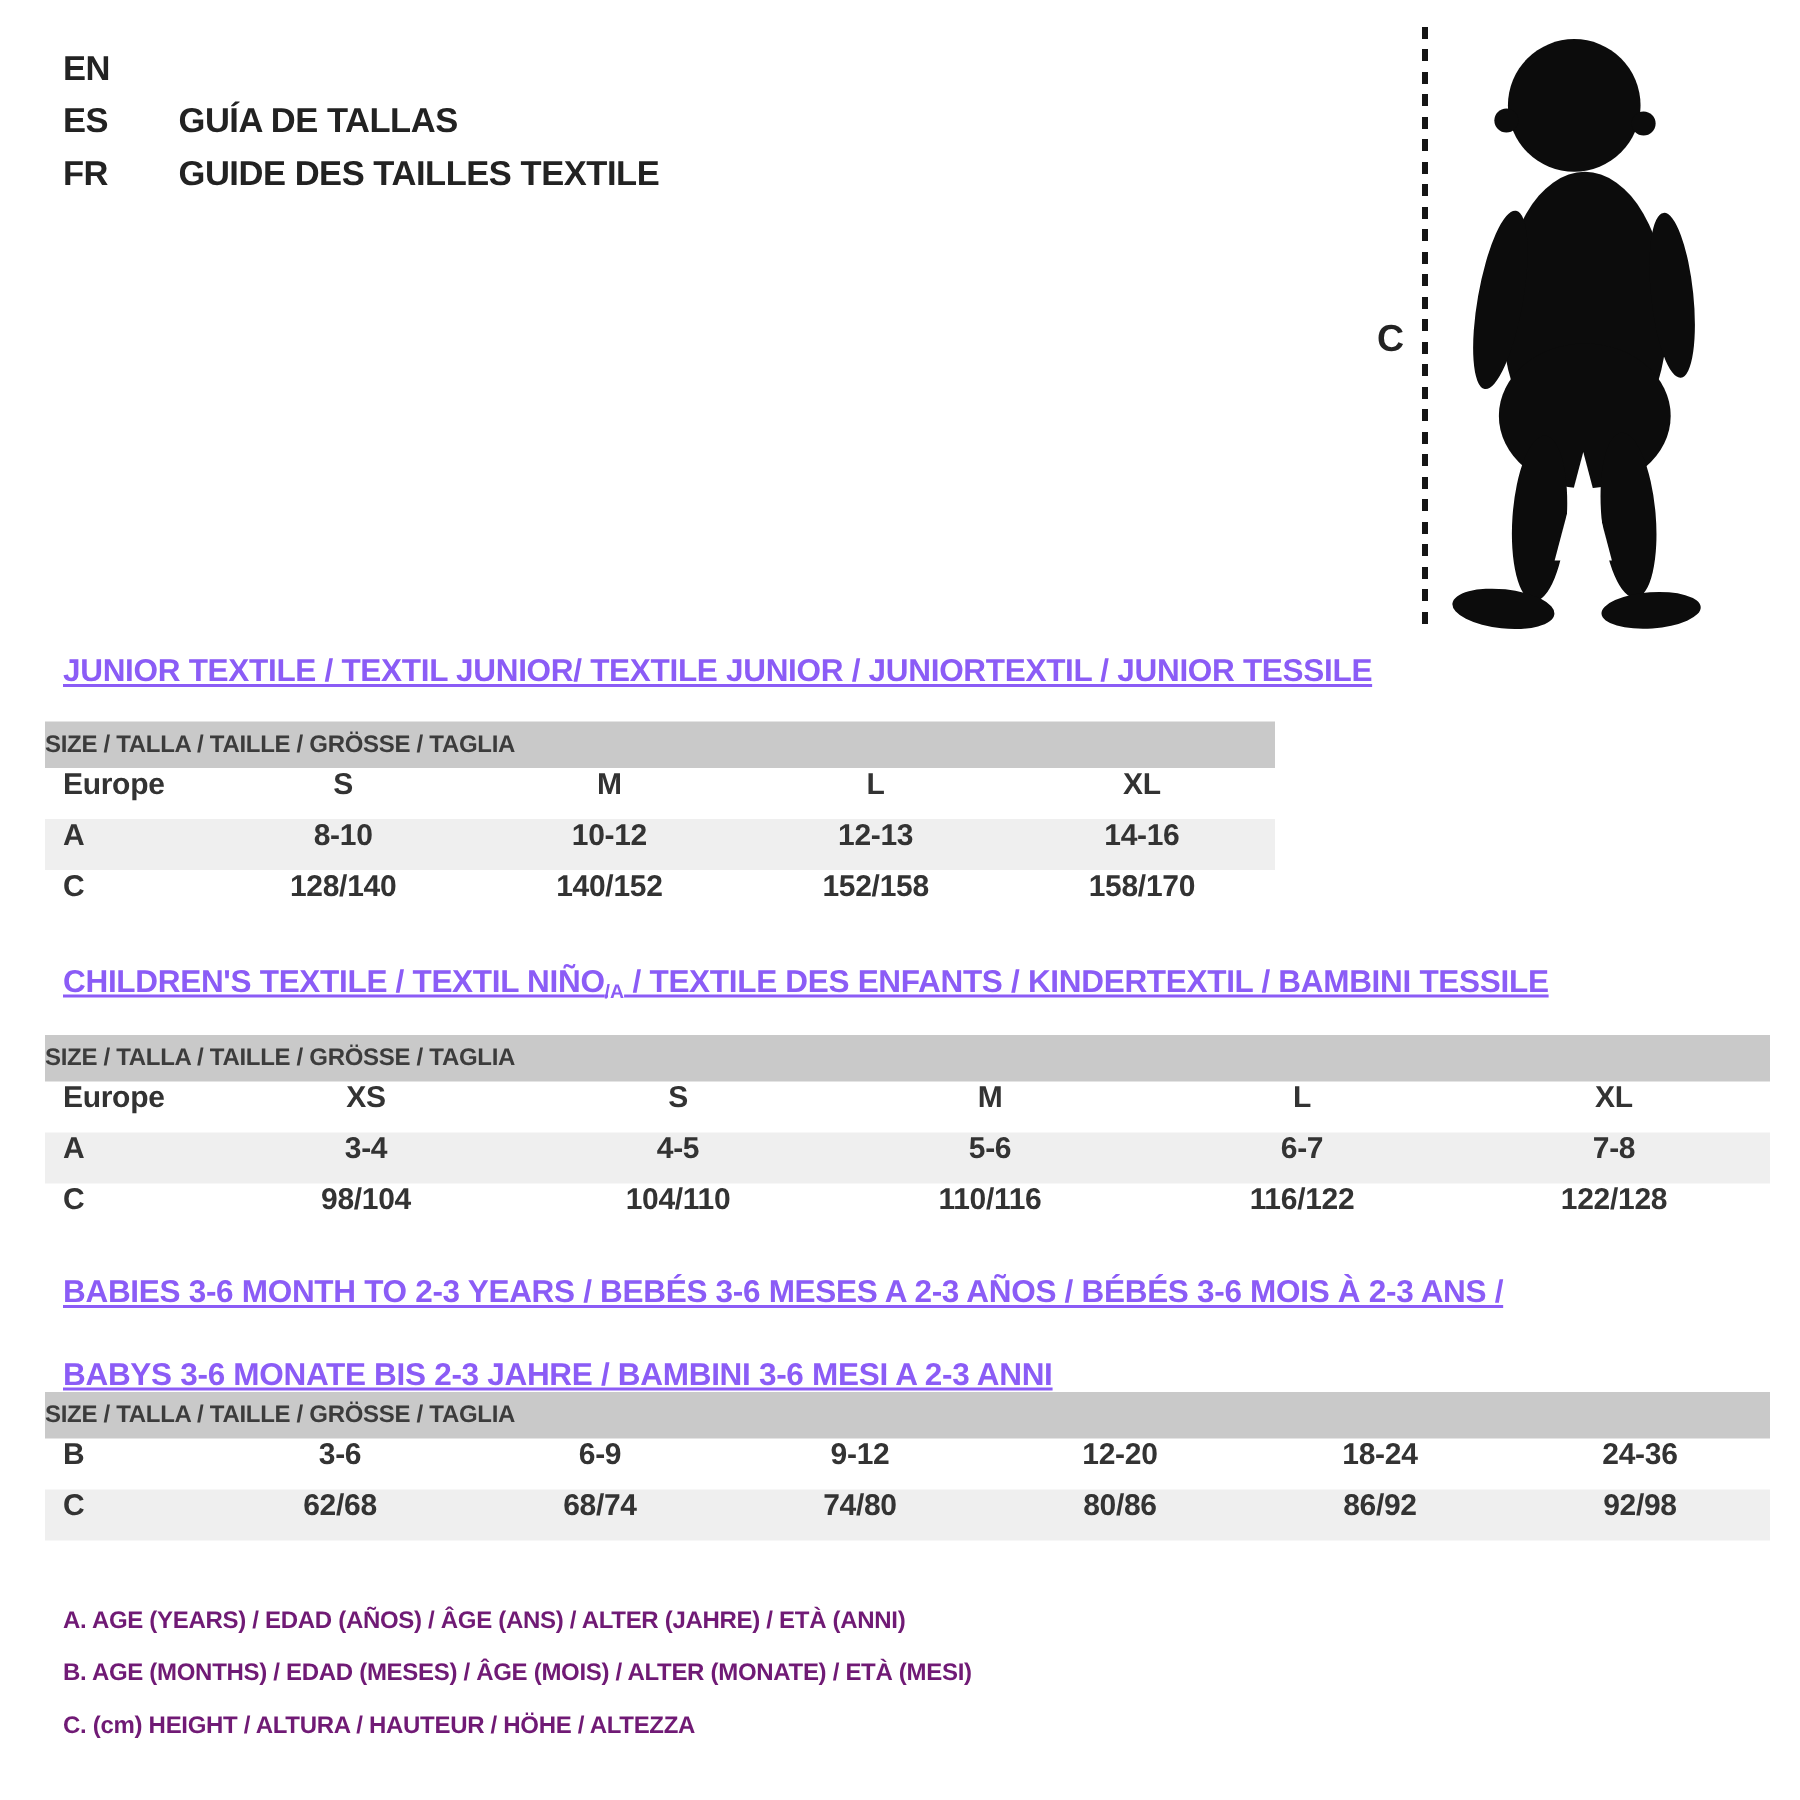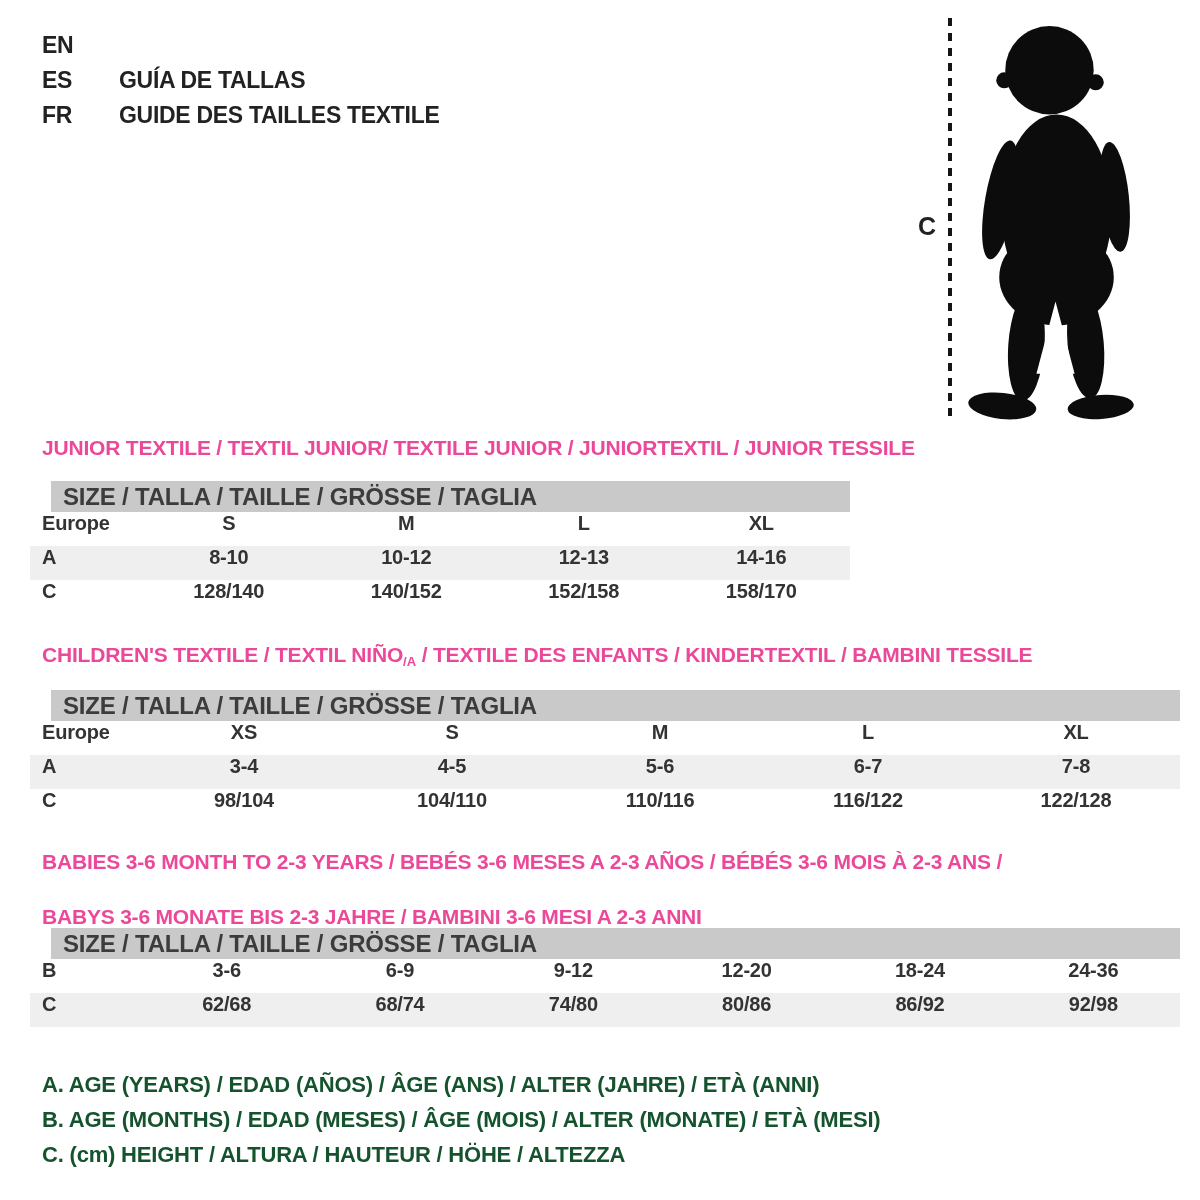--- a/index.html
+++ b/index.html
@@ -10,32 +10,32 @@
   }
   .abs{position:absolute;}
   
   .lang-row{display:flex;height:35px;align-items:flex-start;}
   .lang-code{width:77px;font-size:23px;letter-spacing:-0.3px;}
   .lang-title{font-size:23px;letter-spacing:-0.3px;white-space:nowrap;}
   
   .dashed-line{width:4px;background:repeating-linear-gradient(to bottom,#151515 0 8px,transparent 8px 15px);}
   .c-label{font-size:25px;}
   
-  .sec-title{font-size:21px;letter-spacing:-0.2px;white-space:nowrap;color:#ec4899;}
+  .sec-title{font-size:21px;letter-spacing:-0.2px;white-space:nowrap;color:#8b5cf6;text-decoration:underline;}
   .sub-a{font-size:13px;position:relative;top:4px;letter-spacing:0;}
   
   .tbl{display:block;}
-  .bar{height:31px;background:#c9c9c9;display:flex;align-items:center;padding-left:12px;
-       box-sizing:border-box;font-size:24px;color:#3c3c3c;letter-spacing:-0.2px;margin-left:21px;}
+  .bar{height:31px;background:#c9c9c9;display:flex;align-items:center;
+       box-sizing:border-box;font-size:16px;color:#3c3c3c;letter-spacing:-0.2px;}
   .trow{height:34px;display:flex;align-items:flex-start;font-size:20px;color:#333;}
   .trow.stripe{background:#efefef;}
   .tlabel{width:110px;padding-left:12px;box-sizing:border-box;letter-spacing:-0.2px;}
   .tcell{flex:1;text-align:center;letter-spacing:-0.2px;}
   
-  .foot-line{font-size:22px;letter-spacing:-0.2px;height:35px;white-space:nowrap;color:#14532d;}
+  .foot-line{font-size:16px;letter-spacing:-0.2px;height:35px;white-space:nowrap;color:#701a75;}
 </style>
 </head>
 <body>
 
 <div class="abs" style="left:42px;top:32px;">
   <div class="lang-row">
     <span class="lang-code">EN</span>
   </div>
   <div class="lang-row">
     <span class="lang-code">ES</span>

